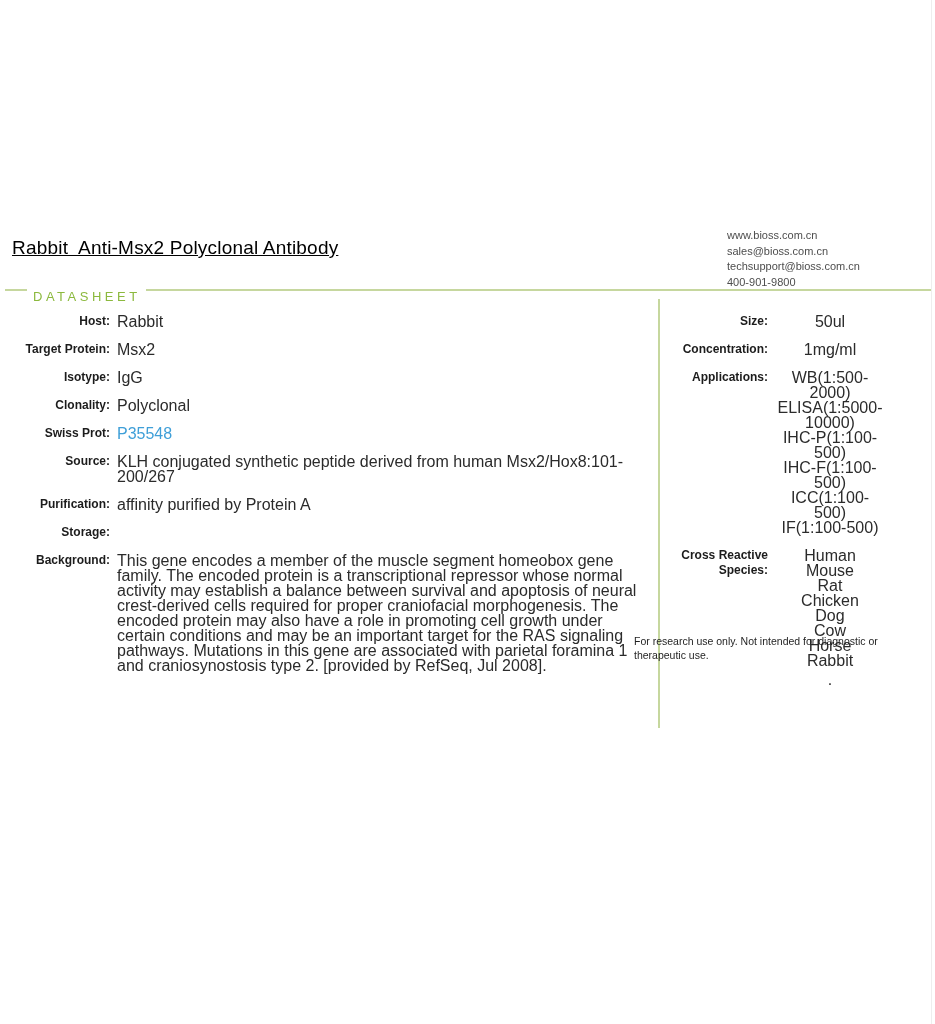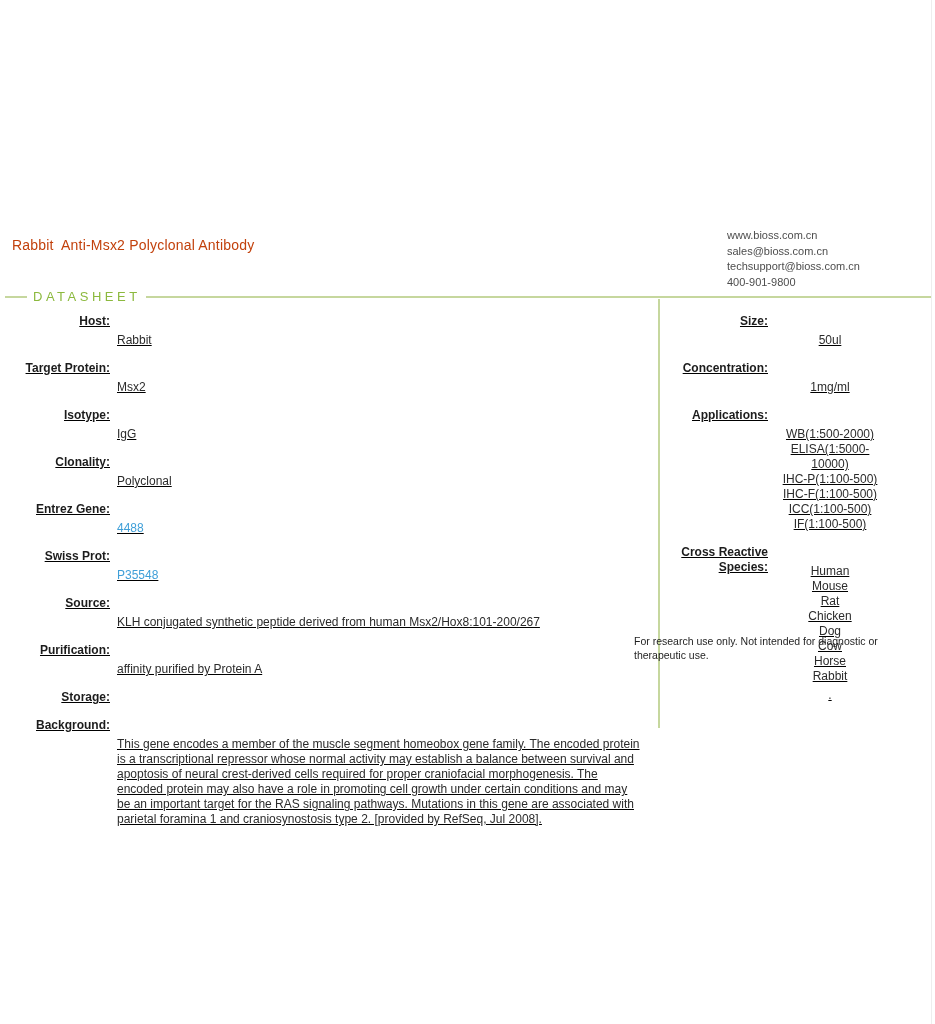--- a/index.html
+++ b/index.html
@@ -2,39 +2,39 @@
 <html><head>
 <meta charset="utf-8">
 <style>
   * { margin:0; padding:0; box-sizing:border-box; }
   html,body { width:935px; height:1024px; background:#ffffff; overflow:hidden;
     font-family:"Liberation Sans", sans-serif; }
   .page { position:relative; width:935px; height:1024px; background:#ffffff; }
   .edge-right { position:absolute; top:0; bottom:0; right:3px; width:1px; background:#eeeeee; }
 
   
-  .title { position:absolute; left:12px; top:237px; font-size:14px; color:#c2410c;
-    letter-spacing:0.2px; white-space:pre-wrap; }
+  .title { position:absolute; left:12px; top:237px; font-size:19px; color:#000000;
+    letter-spacing:0.2px; white-space:pre-wrap;text-decoration:underline; }
 
   
   .contact { position:absolute; left:727px; top:228px; font-size:11px; line-height:15.5px; color:#4d4d4d; }
 
   
-  .ds-row { position:absolute; left:5px; right:4px; top:289px; display:flex; align-items:center; }
+  .ds-row { position:absolute; left:5px; right:4px; top:289px; display:flex; align-items:flex-start; }
   .ds-dash { width:22px; height:2px; background:#c6d79e; flex:none; }
   .ds-text { font-size:13px; letter-spacing:3.5px; color:#8cb93e; padding:0 5px 0 6px; flex:none; }
   .ds-line { flex:1; height:2px; background:#c6d79e; }
 
   
   .divider { position:absolute; left:658px; top:299px; width:2px; height:429px; background:#c6d79e; }
 
   
-  .row { display:flex; margin-bottom:13px;text-decoration:underline; }
+  .row { display:flex; margin-bottom:13px; }
   .lbl { flex:none; text-align:right; font-weight:bold; color:#1c1c1c; font-size:12px; line-height:15px; }
-  .val { color:#2b2b2b; font-size:12px; line-height:15px;margin-top:19px; }
+  .val { color:#2b2b2b; font-size:16px; line-height:15px; }
   .gap { flex:none; width:7px; }
 
   .left-col { position:absolute; left:0px; top:314px; width:650px; }
   .left-col .lbl { width:110px; }
   .left-col .val { width:523px; }
 
   .right-col { position:absolute; left:660px; top:314px; width:225px; }
   .right-col .lbl { width:108px; }
   .right-col .val { width:158px;text-align:center; }
 
@@ -81,25 +81,20 @@
     </div>
     <div class="row">
       <span class="lbl">Isotype:</span>
         <span class="gap"></span>
       <span class="val">IgG</span>
     </div>
     <div class="row">
       <span class="lbl">Clonality:</span>
         <span class="gap"></span>
       <span class="val">Polyclonal</span>
-    </div>
-    <div class="row">
-      <span class="lbl">Entrez Gene:</span>
-        <span class="gap"></span>
-      <span class="val link">4488</span>
     </div>
     <div class="row">
       <span class="lbl">Swiss Prot:</span>
         <span class="gap"></span>
       <span class="val link">P35548</span>
     </div>
     <div class="row">
       <span class="lbl">Source:</span>
         <span class="gap"></span>
       <span class="val">KLH conjugated synthetic peptide derived from human Msx2/Hox8:101-200/267</span>

